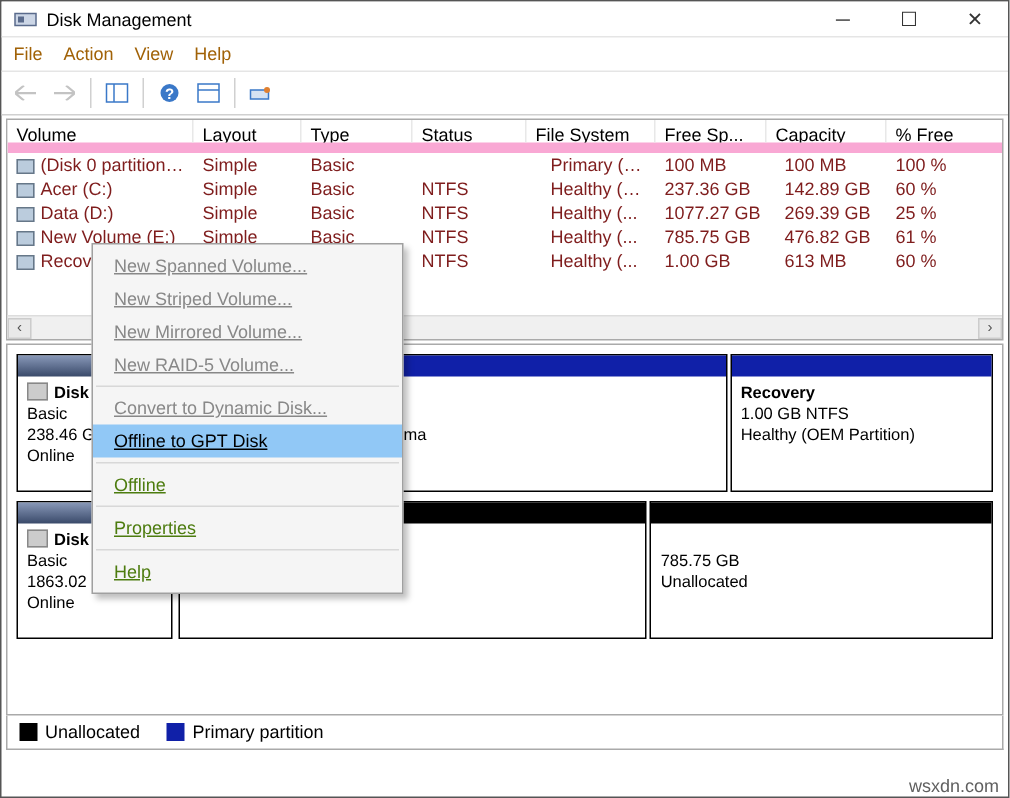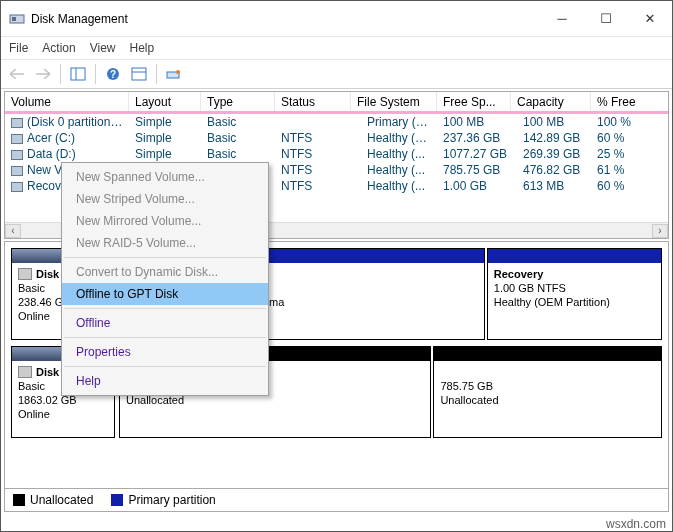--- a/index.html
+++ b/index.html
@@ -10,62 +10,62 @@
     font-size: 12px;
     background: #fff;
     width: 673px;
     height: 532px;
     overflow: hidden;
     position: relative;
     border: 1px solid #555;
   }
   
   .titlebar {
-    height: 36px;
+    height: 24px;
     display: flex;
     align-items: center;
     padding: 0 0 0 8px;
     background: #fff;
     border-bottom: 1px solid #e5e5e5;
   }
   .titlebar .icon { width: 16px; height: 16px; margin-right: 6px; }
   .titlebar .title { flex: 1; font-size: 12px; color: #000; }
   .win-controls { display: flex; height: 100%; }
   .win-btn {
     width: 44px; height: 100%;
     display: flex; align-items: center; justify-content: center;
     font-size: 13px; color: #333;
   }
   
   .menubar { height: 22px; display: flex; align-items: center; padding: 0 8px; gap: 14px; font-size: 12px; }
-  .menubar span { color: #404040; }
+  .menubar span { color: #a16207; }
   
   .toolbar {
     height: 30px; display: flex; align-items: center; padding: 0 4px; gap: 2px;
     border-top: 1px solid #e5e5e5;
     border-bottom: 1px solid #d0d0d0;
     background: #fff;
   }
   .tb-btn {
     width: 24px; height: 22px; display:flex; align-items:center; justify-content:center;
     border: 1px solid transparent;
     color: #606060;
   }
   .tb-btn.disabled { opacity: .5; }
   .tb-sep { width: 1px; height: 20px; background: #d0d0d0; margin: 0 3px; }
   
   .table-wrap { border: 1px solid #aaa; margin: 2px 3px 0 3px; height: 148px; position: relative; overflow:hidden; background:#fff; }
-  .thead { display:flex; height:22px; background:#fff; border-bottom:3px solid #f9a8d4; }
+  .thead { display:flex; height:22px; background:#fff; border-bottom:7px solid #f9a8d4; }
   .th {
     border-right: 1px solid #e8e8e8;
     padding: 3px 6px 0 6px;
     font-size: 12px; color:#000;
     white-space: nowrap; overflow: hidden;
   }
-  .tr { display:flex; height:16px; font-size:12px; color:#0c4a6e; }
+  .tr { display:flex; height:16px; font-size:12px; color:#7f1d1d; }
   .td { padding: 1px 6px 0 6px; white-space:nowrap; overflow:hidden; text-overflow:ellipsis; }
   .vol-icon { display:inline-block; width:12px; height:10px; background:#bcd; border:1px solid #678; margin-right:4px; vertical-align:middle; }
   .hscroll {
     position:absolute; left:0; right:0; bottom:0; height:16px;
     background:#f0f0f0; border-top:1px solid #ddd;
     display:flex; justify-content:space-between; align-items:center;
   }
   .hs-btn { width:16px; height:14px; background:#e9e9e9; border:1px solid #ccc; display:flex;align-items:center;justify-content:center;font-size:10px;color:#555; }
   
   .disk-area {
@@ -94,22 +94,22 @@
     padding: 4px 8px; display:flex; gap:18px; align-items:center; font-size:12px;
   }
   .lg-sw { width:12px; height:12px; display:inline-block; vertical-align:-2px; margin-right:5px; }
   
   .ctxmenu {
     position:absolute; left:60px; top:161px; width:208px;
     background:#f5f5f5; border:1px solid #a0a0a0; box-shadow: 3px 3px 4px rgba(0,0,0,.25);
     padding: 3px 0;
     font-size: 12px;
   }
-  .ctx-item { padding: 4px 14px; color:#888; }
-  .ctx-item.enabled { color:#4c1d95; }
+  .ctx-item { padding: 4px 14px; color:#888;text-decoration:underline; }
+  .ctx-item.enabled { color:#4d7c0f; }
   .ctx-item.highlight { background:#91c8f6; color:#000; }
   .ctx-sep { height:1px; background:#d8d8d8; margin:3px 2px; }
   .watermark {
     position:absolute; right:6px; bottom:0; font-size:12px; color:#444; opacity:.85;
   }
   
   .c0{width:124px}.c1{width:72px}.c2{width:74px}.c3{width:86px}.c4{width:76px}.c5{width:80px}.c6{width:74px}.c7{width:56px;border-right:none}
 </style>
 </head>
 <body>

